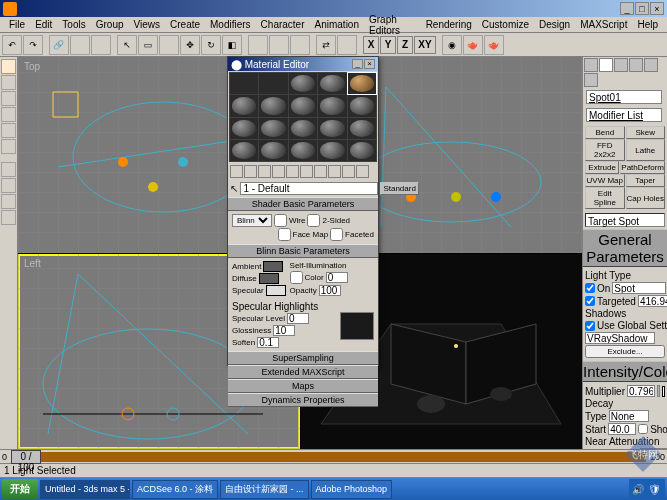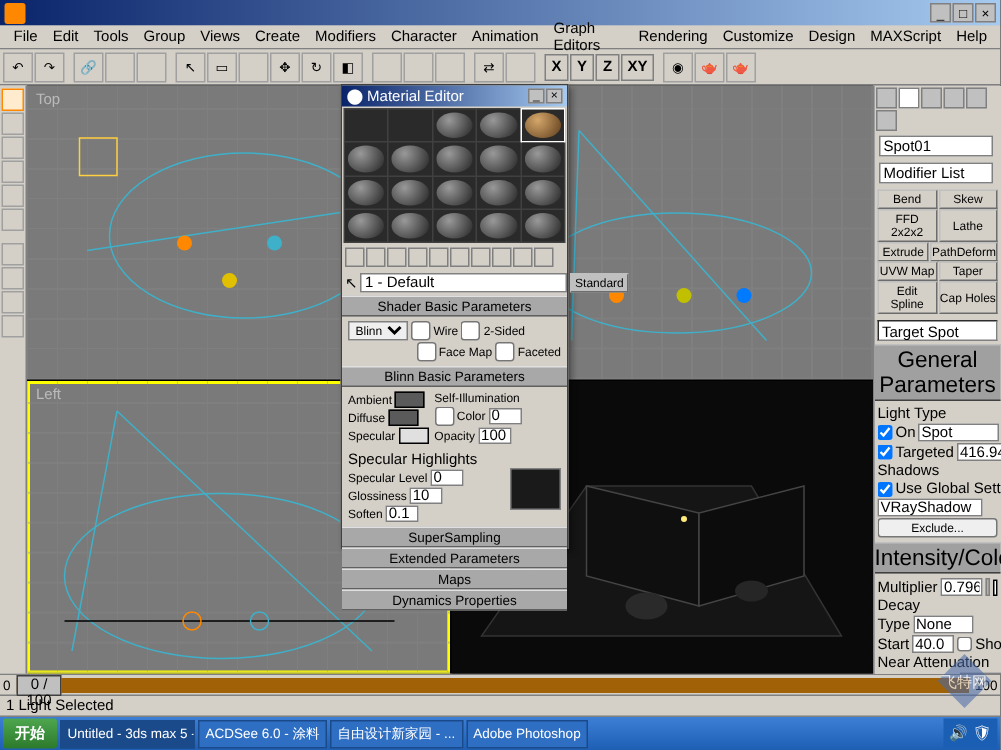--- a/index.html
+++ b/index.html
@@ -35,21 +35,21 @@
 .vp-grid::before { content: ""; position: absolute; inset: 0; background-image:
   repeating-linear-gradient(0deg, #888 0, #888 1px, transparent 1px, transparent 20px),
   repeating-linear-gradient(90deg, #888 0, #888 1px, transparent 1px, transparent 20px); opacity: 0.4; }
 .vp svg { position: absolute; inset: 0; width: 100%; height: 100%; }
 
 
 .rightpanel { width: 85px; background: #d4d0c8; border-left: 1px solid #808080; display: flex; flex-direction: column; overflow-y: auto; }
 .rp-tabs { display: flex; flex-wrap: wrap; gap: 1px; padding: 1px; }
 .rp-tabs .tab { width: 14px; height: 14px; border: 1px solid #808080; background: #c0c0c0; }
 .rp-tabs .tab.active { background: #fff; }
-.rp-input { width: 76px; margin: 2px 3px; border: 1px solid #808080; padding: 1px 2px; background: #fff; height: 14px; }
+.rp-input { width: 76px; margin: 2px 3px; border: 1px solid #808080; padding: 1px 2px; background: #fff; height: 14px; text-decoration: underline; }
 .rp-rollout { background: #a0a0a0; color: #000; text-align: center; padding: 1px 0; font-size: 15px; border-top: 1px solid #c0c0c0; border-bottom: 1px solid #404040; cursor: pointer; }
 .rp-body { padding: 2px; }
 .rp-row { display: flex; align-items: center; gap: 2px; margin: 1px 0; font-size: 9px; }
 .rp-row label { flex: 0 0 auto; }
 .rp-row input[type=text] { width: 28px; border: 1px solid #808080; height: 12px; padding: 0 1px; }
 .rp-row .spinner { width: 8px; height: 12px; background: #b0b0b0; border: 1px solid #808080; }
 .rp-row input[type=checkbox] { width: 10px; height: 10px; }
 .rp-btnrow { display: flex; gap: 1px; }
 .rp-btnrow button { flex: 1; font-size: 8px; padding: 1px 0; border: 1px outset #c0c0c0; background: #d4d0c8; }
 
@@ -513,21 +513,21 @@
           </div>
         <div class="prow">
             <label>Soften</label>
             <input type="text" value="0.1" style="">
           </div>
       </div>
       <div class="preview"></div>
     </div>
   </div>
   <div class="me-rollout">SuperSampling</div>
-  <div class="me-rollout">Extended Parameters</div>
+  <div class="me-rollout">Extended MAXScript</div>
   <div class="me-rollout">Maps</div>
   <div class="me-rollout">Dynamics Properties</div>
 </div>
 
 <div class="taskbar">
   <div class="start">
       <span>开始</span>
     </div>
   <div class="task active">Untitled - 3ds max 5 - St...</div>
   <div class="task">ACDSee 6.0 - 涂料</div>

